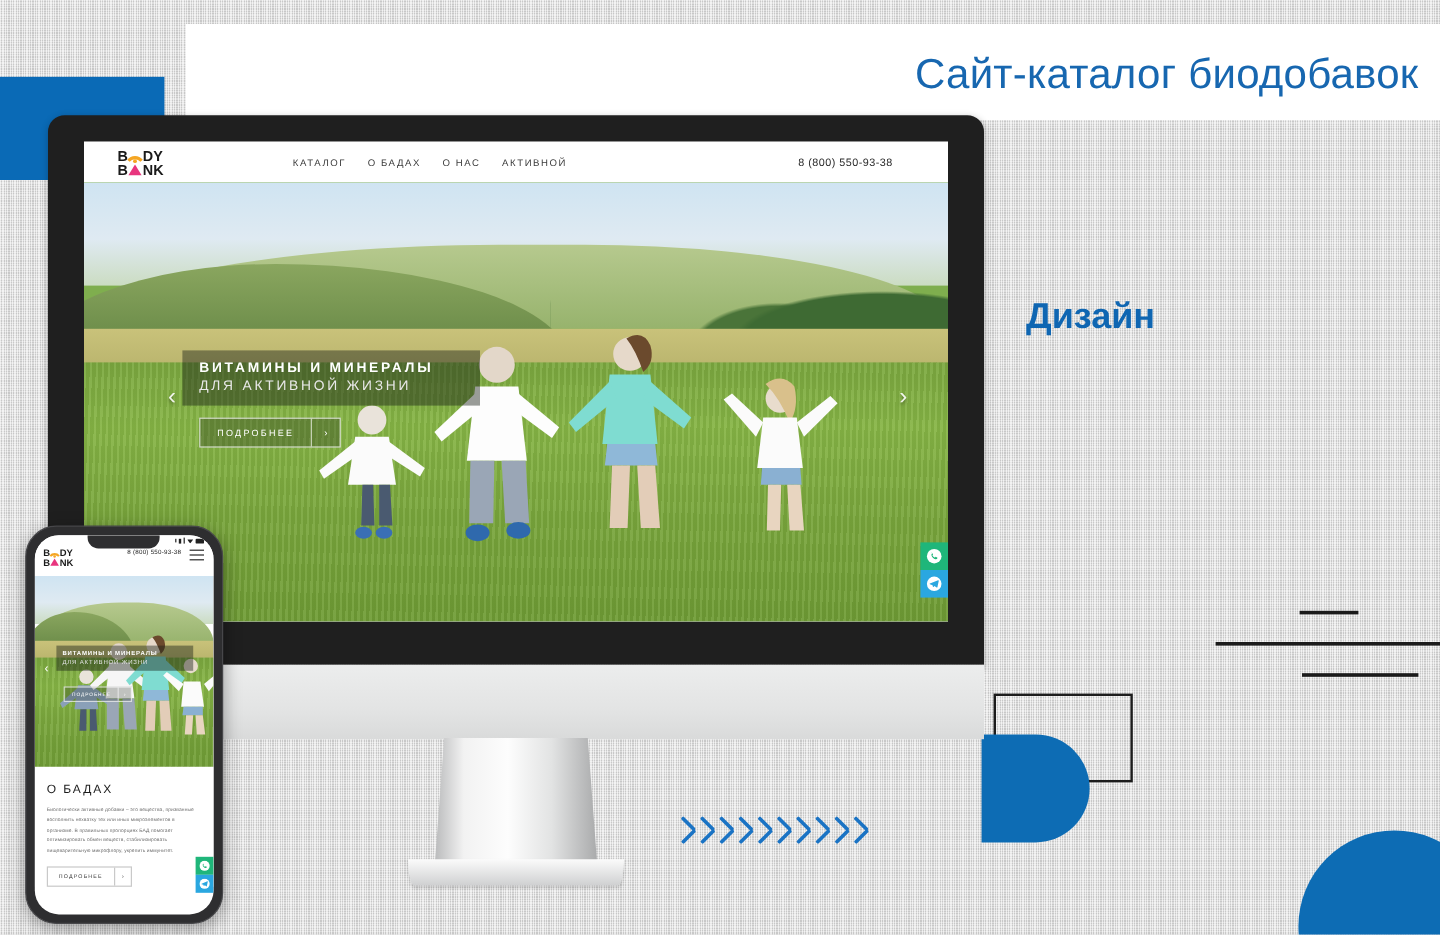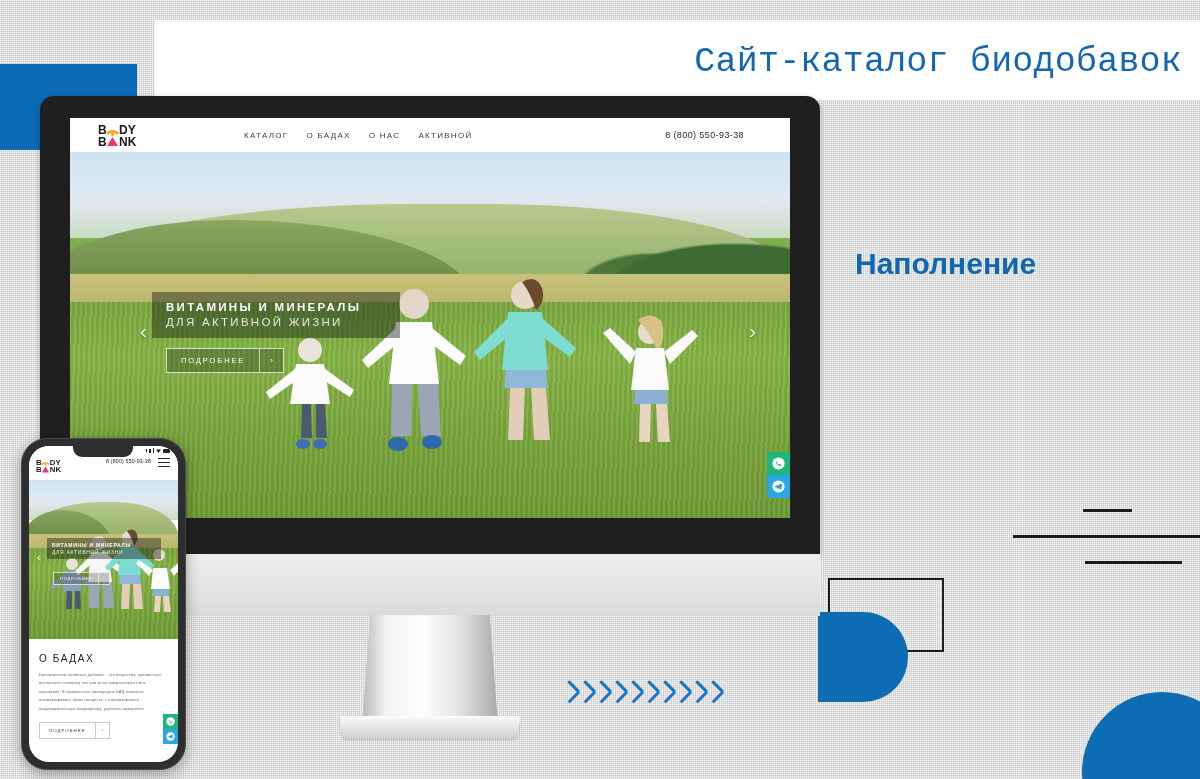--- a/index.html
+++ b/index.html
@@ -18,21 +18,21 @@
       repeating-linear-gradient(0deg, rgba(255,255,255,.35) 0 1px, rgba(0,0,0,.03) 1px 2px),
       #d7d7d7;
   }
 
   
   .deco{position:absolute;}
   #blue-rect-tl{left:0;top:64px;width:137px;height:86px;background:#0a6ab6;}
   #white-panel{left:155px;top:20px;width:1045px;height:80px;background:#ffffff;}
   #headline{
     position:absolute;right:18px;top:42px;
-    font-size:35px;color:#1767b0;letter-spacing:.2px;white-space:nowrap;font-family:Liberation Mono, monospace;
+    font-size:35px;color:#1767b0;letter-spacing:.2px;white-space:nowrap;
   }
 
   #right-text{
     position:absolute;left:855px;top:245px;width:300px;
     font-size:30px;font-weight:bold;color:#0f66b2;line-height:1.28;
   }
   #right-text div{white-space:nowrap;}
 
   
   #square-outline{
@@ -231,21 +231,21 @@
 </head>
 <body>
 
 <div id="stage">
 
   <div class="deco" id="blue-rect-tl"></div>
   <div class="deco" id="white-panel"></div>
   <div id="headline">Сайт-каталог биодобавок</div>
 
   <div id="right-text">
-    <div>Наполнение</div>
+    <div>Дизайн</div>
   </div>
 
   <div class="deco" id="square-outline"></div>
   <div class="deco" id="half-circle-mask"></div>
   <div class="deco" id="big-circle"></div>
 
   <div class="deco hline" id="line1"></div>
   <div class="deco hline" id="line2"></div>
   <div class="deco hline" id="line3"></div>
 

